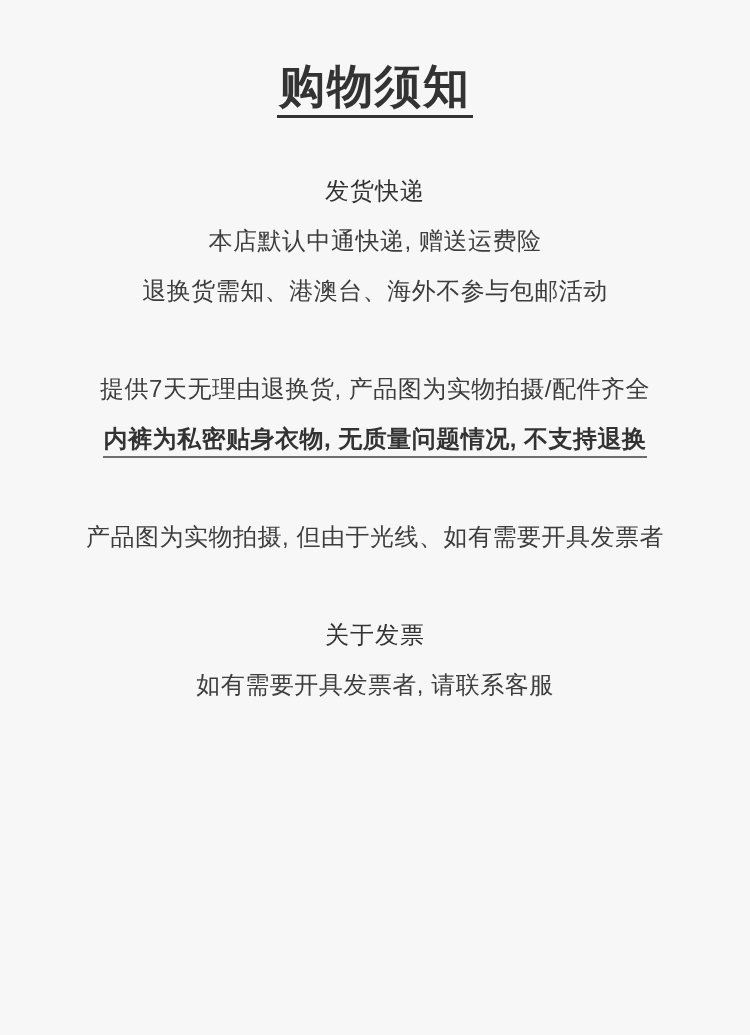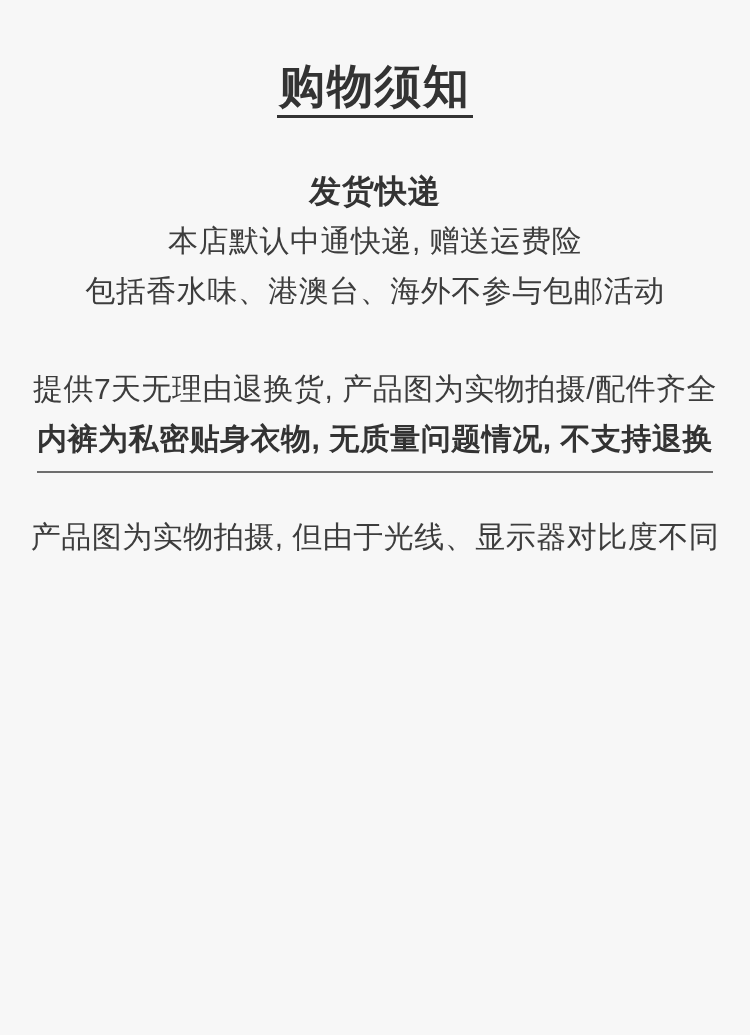--- a/index.html
+++ b/index.html
@@ -28,58 +28,62 @@
     font-size:46px;
     line-height:1.05;
     font-weight:800;
     letter-spacing:2px;
     color:var(--heading);
     border-bottom:3px solid var(--heading);
     padding:0 2px 5px 2px;
   }
   .section{margin-top:48px;}
   .heading{
-    font-size:32px;
+    font-size:24px;
     line-height:50px;
-    font-weight:700;
+    font-weight:400;
     color:var(--heading);
     letter-spacing:1px;
   }
   .line{
-    font-size:30px;
+    font-size:24px;
     line-height:50px;
     font-weight:400;
     letter-spacing:0.5px;
     white-space:nowrap;
   }
   .line.emphasis{font-weight:700;color:var(--heading);}
   .line.emphasis .u{
     border-bottom:2px solid var(--underline);
-    padding-bottom:16px;
+    padding-bottom:4px;
     margin-top:24px;
   }
 </style>
 </head>
 <body>
 
 <div class="page">
 
   <div class="title-wrap">
     <h1 class="title">购物须知</h1>
   </div>
 
   <section class="section">
     <h2 class="heading">发货快递</h2>
     <p class="line">本店默认中通快递, 赠送运费险</p>
-    <p class="line">包括香水味、港澳台、海外不参与包邮活动</p>
+    <p class="line">退换货需知、港澳台、海外不参与包邮活动</p>
   </section>
 
   <section class="section">
     <p class="line">提供7天无理由退换货, 产品图为实物拍摄/配件齐全</p>
     <p class="line emphasis"><span class="u">内裤为私密贴身衣物, 无质量问题情况, 不支持退换</span></p>
   </section>
 
   <section class="section">
-    <p class="line">产品图为实物拍摄, 但由于光线、显示器对比度不同</p>
+    <p class="line">产品图为实物拍摄, 但由于光线、如有需要开具发票者</p>
   </section>
 
+  <section class="section">
+    <h2 class="heading">关于发票</h2>
+    <p class="line">如有需要开具发票者, 请联系客服</p>
+  </section>
 
 </div>
 
 </body></html>

